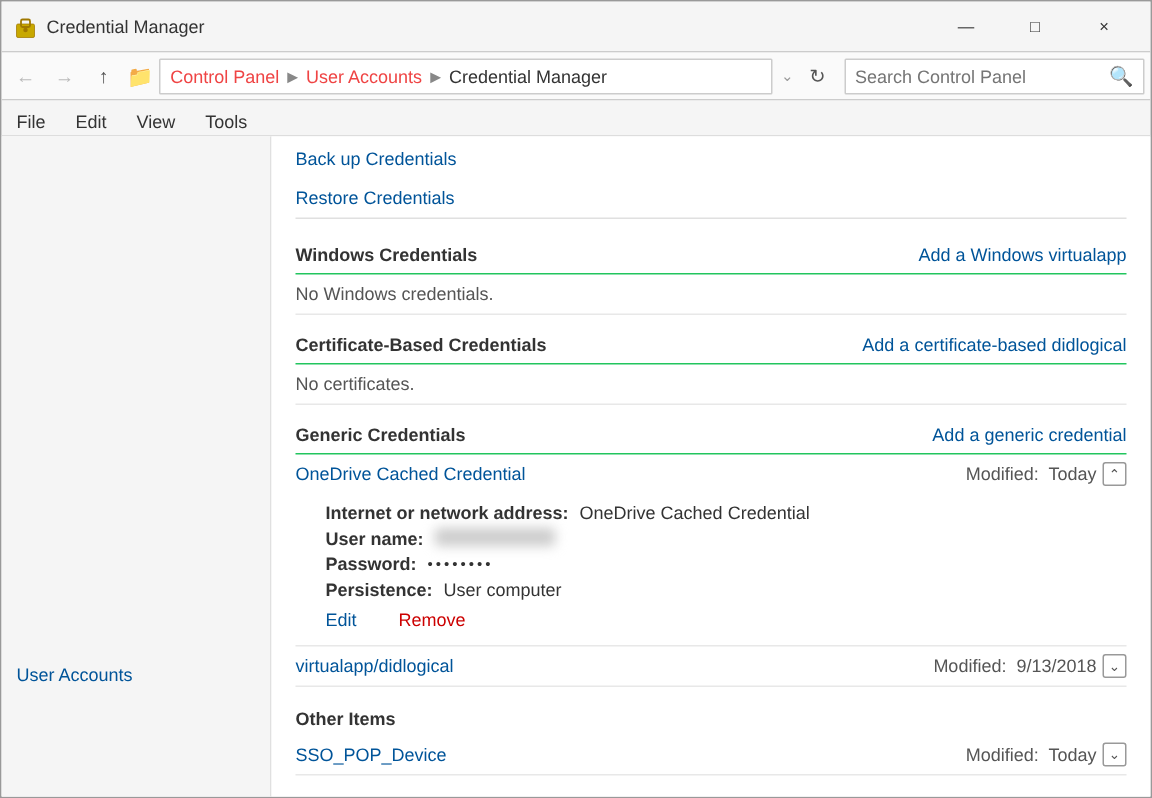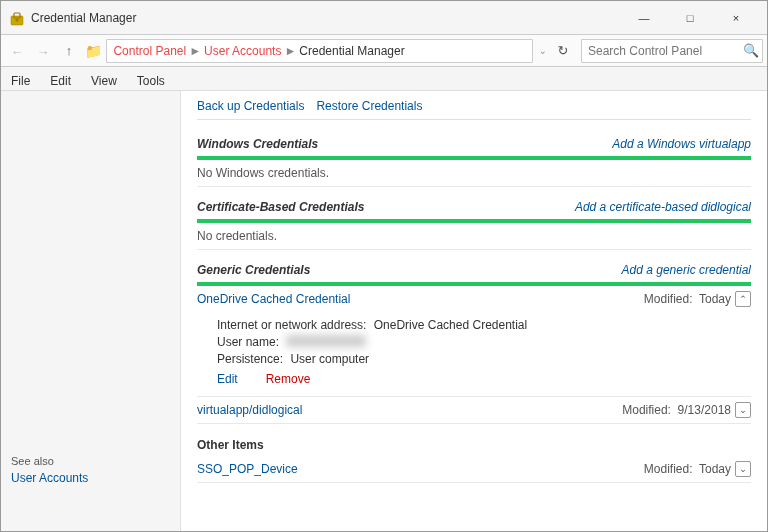--- a/index.html
+++ b/index.html
@@ -105,21 +105,21 @@
       align-items: center;
       justify-content: center;
       margin-left: 2px;
       border: none;
       background: transparent;
       cursor: pointer;
       color: #555;
       font-size: 13px;
     }
     .search-box {
-      width: 182px;
+      width: 200px;
       height: 24px;
       border: 1px solid #ccc;
       display: flex;
       align-items: center;
       background: white;
       margin-left: 4px;
       padding: 0 6px;
       border-radius: 1px;
     }
     .search-input {
@@ -190,39 +190,39 @@
       background: white;
     }
 
     
     .action-row {
       display: flex;
       gap: 12px;
       margin-bottom: 12px;
       padding-bottom: 6px;
       border-bottom: 1px solid #e0e0e0;
+      flex-direction: column;
     }
     .action-link {
       font-size: 12px;
       color: #005499;
       cursor: pointer;
       text-decoration: none;
     }
 
     
     .cred-section {
       margin-bottom: 8px;
     }
     .cred-section-header {
       display: flex;
       justify-content: space-between;
       align-items: flex-end;
       padding: 5px 0;
-      border-bottom: 4px solid #22c55e;
-      font-style: italic;
+      border-bottom: 1px solid #22c55e;
     }
     .cred-section-title {
       font-size: 12px;
       font-weight: 600;
       color: #333;
     }
     .cred-section-add {
       font-size: 12px;
       color: #005499;
       cursor: pointer;
@@ -274,21 +274,21 @@
       font-size: 12px;
       color: #333;
     }
     .cred-detail-row {
       margin-bottom: 3px;
       display: flex;
       gap: 4px;
     }
     .cred-detail-label {
       color: #333;
-      font-weight: normal;
+      font-weight: bold;
       white-space: nowrap;
       text-align: right;
     }
     .cred-detail-value {
       color: #333;
     }
     .cred-detail-value.masked {
       letter-spacing: 2px;
       font-size: 10px;
       padding-top: 2px;
@@ -376,21 +376,20 @@
   <span class="menu-item">File</span>
   <span class="menu-item">Edit</span>
   <span class="menu-item">View</span>
   <span class="menu-item">Tools</span>
 </div>
 
 <div class="main-content">
 
   <div class="sidebar">
     <div style="height:340px;"></div>
-    <div class="sidebar-section-label">See also</div>
     <a class="sidebar-link">User Accounts</a>
   </div>
 
   <div class="content-panel">
 
     <div class="action-row">
       <a class="action-link">Back up Credentials</a>
       <a class="action-link">Restore Credentials</a>
     </div>
 
@@ -400,21 +399,21 @@
         <a class="cred-section-add">Add a Windows virtualapp</a>
       </div>
       <div class="cred-empty">No Windows credentials.</div>
     </div>
 
     <div class="cred-section">
       <div class="cred-section-header">
         <span class="cred-section-title">Certificate-Based Credentials</span>
         <a class="cred-section-add">Add a certificate-based didlogical</a>
       </div>
-      <div class="cred-empty">No credentials.</div>
+      <div class="cred-empty">No certificates.</div>
     </div>
 
     <div class="cred-section">
       <div class="cred-section-header">
         <span class="cred-section-title">Generic Credentials</span>
         <a class="cred-section-add">Add a generic credential</a>
       </div>
 
       <div class="cred-item">
         <div class="cred-item-header">
@@ -427,20 +426,24 @@
         <div class="cred-details">
           <div class="cred-detail-row">
             <span class="cred-detail-label">Internet or network address:&nbsp;</span>
             <span class="cred-detail-value">OneDrive Cached Credential</span>
           </div>
           <div class="cred-detail-row">
             <span class="cred-detail-label">User name:&nbsp;</span>
             <span class="cred-detail-value blurred"></span>
           </div>
           <div class="cred-detail-row">
+            <span class="cred-detail-label">Password:&nbsp;</span>
+            <span class="cred-detail-value masked">••••••••</span>
+          </div>
+          <div class="cred-detail-row">
             <span class="cred-detail-label">Persistence:&nbsp;</span>
             <span class="cred-detail-value">User computer</span>
           </div>
           <div class="cred-actions">
             <a class="cred-action-link">Edit</a>
             <a class="cred-action-remove">Remove</a>
           </div>
         </div>
       </div>
 

